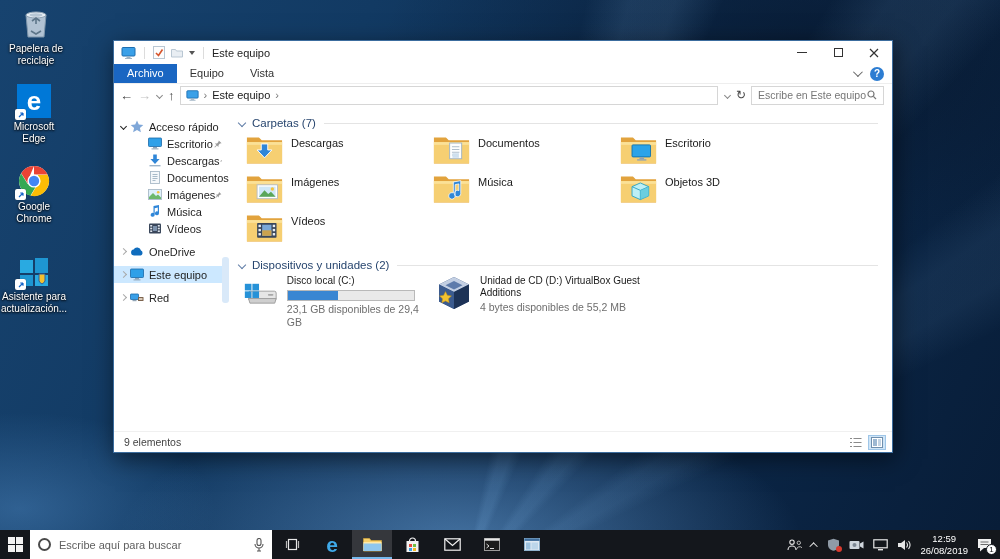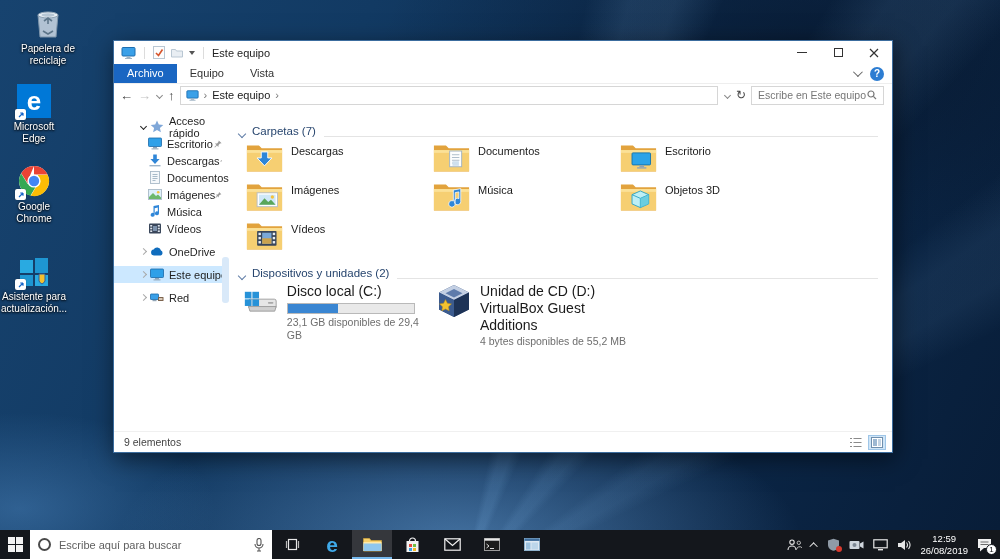--- a/index.html
+++ b/index.html
@@ -61,44 +61,44 @@
 
   .win-body { flex:1; display:flex; min-height:0; }
 
   
   .sidebar { width:115px; flex:0 0 auto; padding-top:11px; position:relative; }
   .side-item { height:17px; display:flex; align-items:center; font-size:11px; color:#1f1f1f; }
   .side-item .tw { width:14px; display:flex; justify-content:center; flex:0 0 auto; }
   .tw-open { width:5px; height:5px; border-right:1.4px solid #222; border-bottom:1.4px solid #222; transform:rotate(45deg); }
   .tw-closed { width:5px; height:5px; border-right:1.2px solid #a9a9a9; border-top:1.2px solid #a9a9a9; transform:rotate(45deg); }
   .side-item .s-ic { width:14px; height:13px; margin-right:5px; flex:0 0 auto; }
-  .side-item.lvl1 { padding-left:22px; }
+  .side-item.lvl1 { padding-left:2px; }
   .side-item.lvl2 { padding-left:34px; }
   .side-item .pin { margin-left:auto; margin-right:7px; }
   .side-item.selected { background:#cce8ff; }
   .side-gap { height:6px; }
   .side-scroll { position:absolute; right:0; top:150px; width:7px; height:46px; background:#d9e9f9; border-radius:3px; }
 
   
   .content { flex:1; padding:8px 14px 0 10px; min-width:0; }
-  .group-header { display:flex; align-items:flex-end; margin:10px 0 4px; }
+  .group-header { display:flex; align-items:center; margin:2px 0 4px; }
   .gh-chev { width:6px; height:6px; border-right:1.4px solid #5f7ca6; border-bottom:1.4px solid #5f7ca6; transform:rotate(45deg); margin-right:7px; }
   .gh-title { color:#27456e; font-size:11.5px; white-space:nowrap; }
   .gh-line { flex:1; border-top:1px solid #e4e4e4; margin-left:8px; }
 
   .folder-grid { display:grid; grid-template-columns:repeat(3, 187px); margin-left:4px; }
   .tile { display:flex; gap:8px; height:39px; align-items:flex-start; padding:1px 3px; width:182px; }
   .tile svg.f-ic { width:37px; height:31px; flex:0 0 auto; }
   .t-label { font-size:11px; margin-top:3px; }
 
   .drive-grid { display:flex; gap:10px; margin-left:4px; margin-top:1px; }
   .drive-tile { display:flex; gap:7px; width:182px; }
   .drive-tile.wide { width:230px; }
   .d-info { display:flex; flex-direction:column; gap:2px; min-width:0; }
-  .d-name { font-size:14px; line-height:1.2; }
+  .d-name { font-size:10px; line-height:1.2; }
   .usage-bar { width:128px; height:11px; border:1px solid #b9b9b9; background:#e9e9e9; margin-top:1px; }
   .usage-fill { height:100%; background:#3a86d2; }
   .d-detail { font-size:10.5px; color:#6e6e6e; line-height:1.25; }
 
   .statusbar { height:21px; flex:0 0 auto; border-top:1px solid #f0f0f0; display:flex; align-items:center; padding:0 6px 0 10px; font-size:10.5px; color:#444; }
   .sb-right { margin-left:auto; display:flex; gap:3px; }
   .view-btn { width:18px; height:15px; display:flex; align-items:center; justify-content:center; }
   .view-btn.selected { background:#cfe5f7; border:1px solid #9fc6e8; }
 
   
@@ -114,21 +114,21 @@
   .tb-clock { color:#fff; font-size:9.5px; line-height:1.2; text-align:center; }
   .tb-action { position:relative; display:flex; align-items:center; }
   .badge { position:absolute; right:-5px; bottom:-3px; min-width:11px; height:11px; border-radius:50%; background:#fff; color:#111; font-size:8px; display:flex; align-items:center; justify-content:center; border:1px solid #14171c; }
 </style>
 </head>
 <body>
 
 <div class="desktop">
   <div class="beams"></div>
 
-  <div class="desk-icon" style="left:15px; top:6px;">
+  <div class="desk-icon" style="left:3px; top:6px;">
     <div class="di-art">
       <svg viewBox="0 0 34 34">
         <path d="M7 9 L27 9 L25 31 L9 31 Z" fill="#cdd9e5" opacity=".85" stroke="#8fa3b5" stroke-width="1"></path>
         <ellipse cx="17" cy="9" rx="10" ry="3" fill="#e8eff5" stroke="#8fa3b5" stroke-width="1"></ellipse>
         <ellipse cx="17" cy="9" rx="6.5" ry="1.8" fill="#b6c6d4"></ellipse>
         <path d="M13 15 l4 -3 l4 3 M17 12 v6 M12 25 l5 3 l5 -3" stroke="#5d7589" stroke-width="1.6" fill="none"></path>
       </svg>
     </div>
     <div class="di-label">Papelera de reciclaje</div>
   </div>

